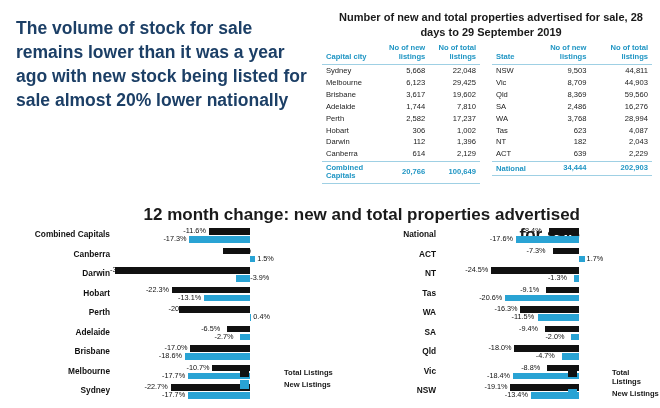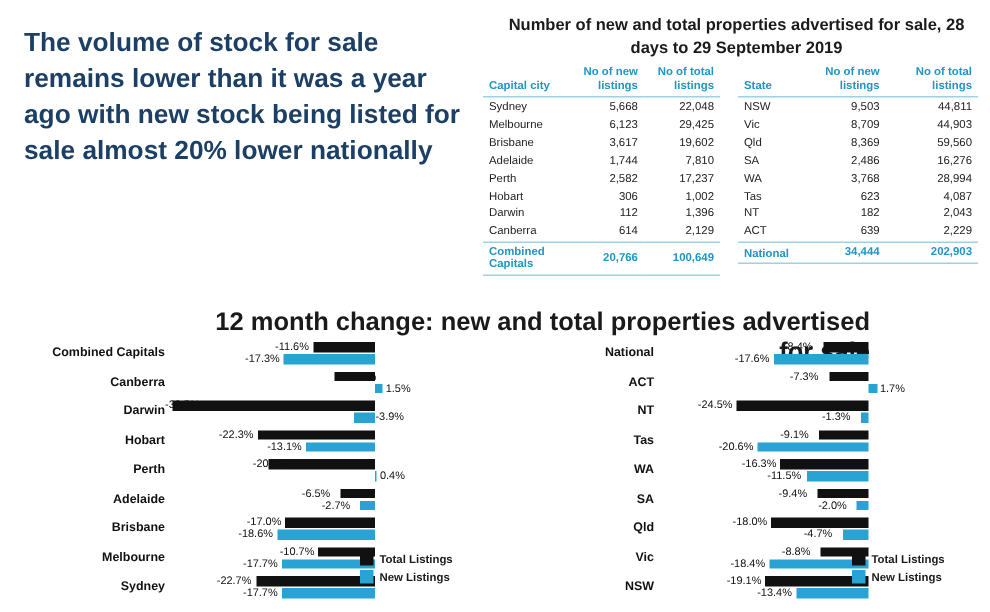--- a/index.html
+++ b/index.html
@@ -111,21 +111,21 @@
     white-space: nowrap;
   }
   .vlabel.total { top: 0.2px; }
   .vlabel.new { top: 8.2px; }
 
   .legend {
     position: absolute;
     font-size: 7.6px;
     font-weight: 700;
   }
-  .legend .item { display: flex; align-items: flex-end; margin-bottom: 3px; }
+  .legend .item { display: flex; align-items: flex-start; margin-bottom: 3px; gap: 31px; }
   .legend .swatch { width: 9px; height: 9px; margin-right: 4px; display:inline-block; }
   .legend .sw-total { background: #111111; }
   .legend .sw-new { background: #29a3d4; }
   #legend-capitals { left: 240px; top: 368px; }
   #legend-states   { left: 568px; top: 368px; }
 </style>
 </head>
 <body>
 
 <div class="headline">The volume of stock for sale remains lower than it was a year ago with new stock being listed for sale almost 20% lower nationally</div>

